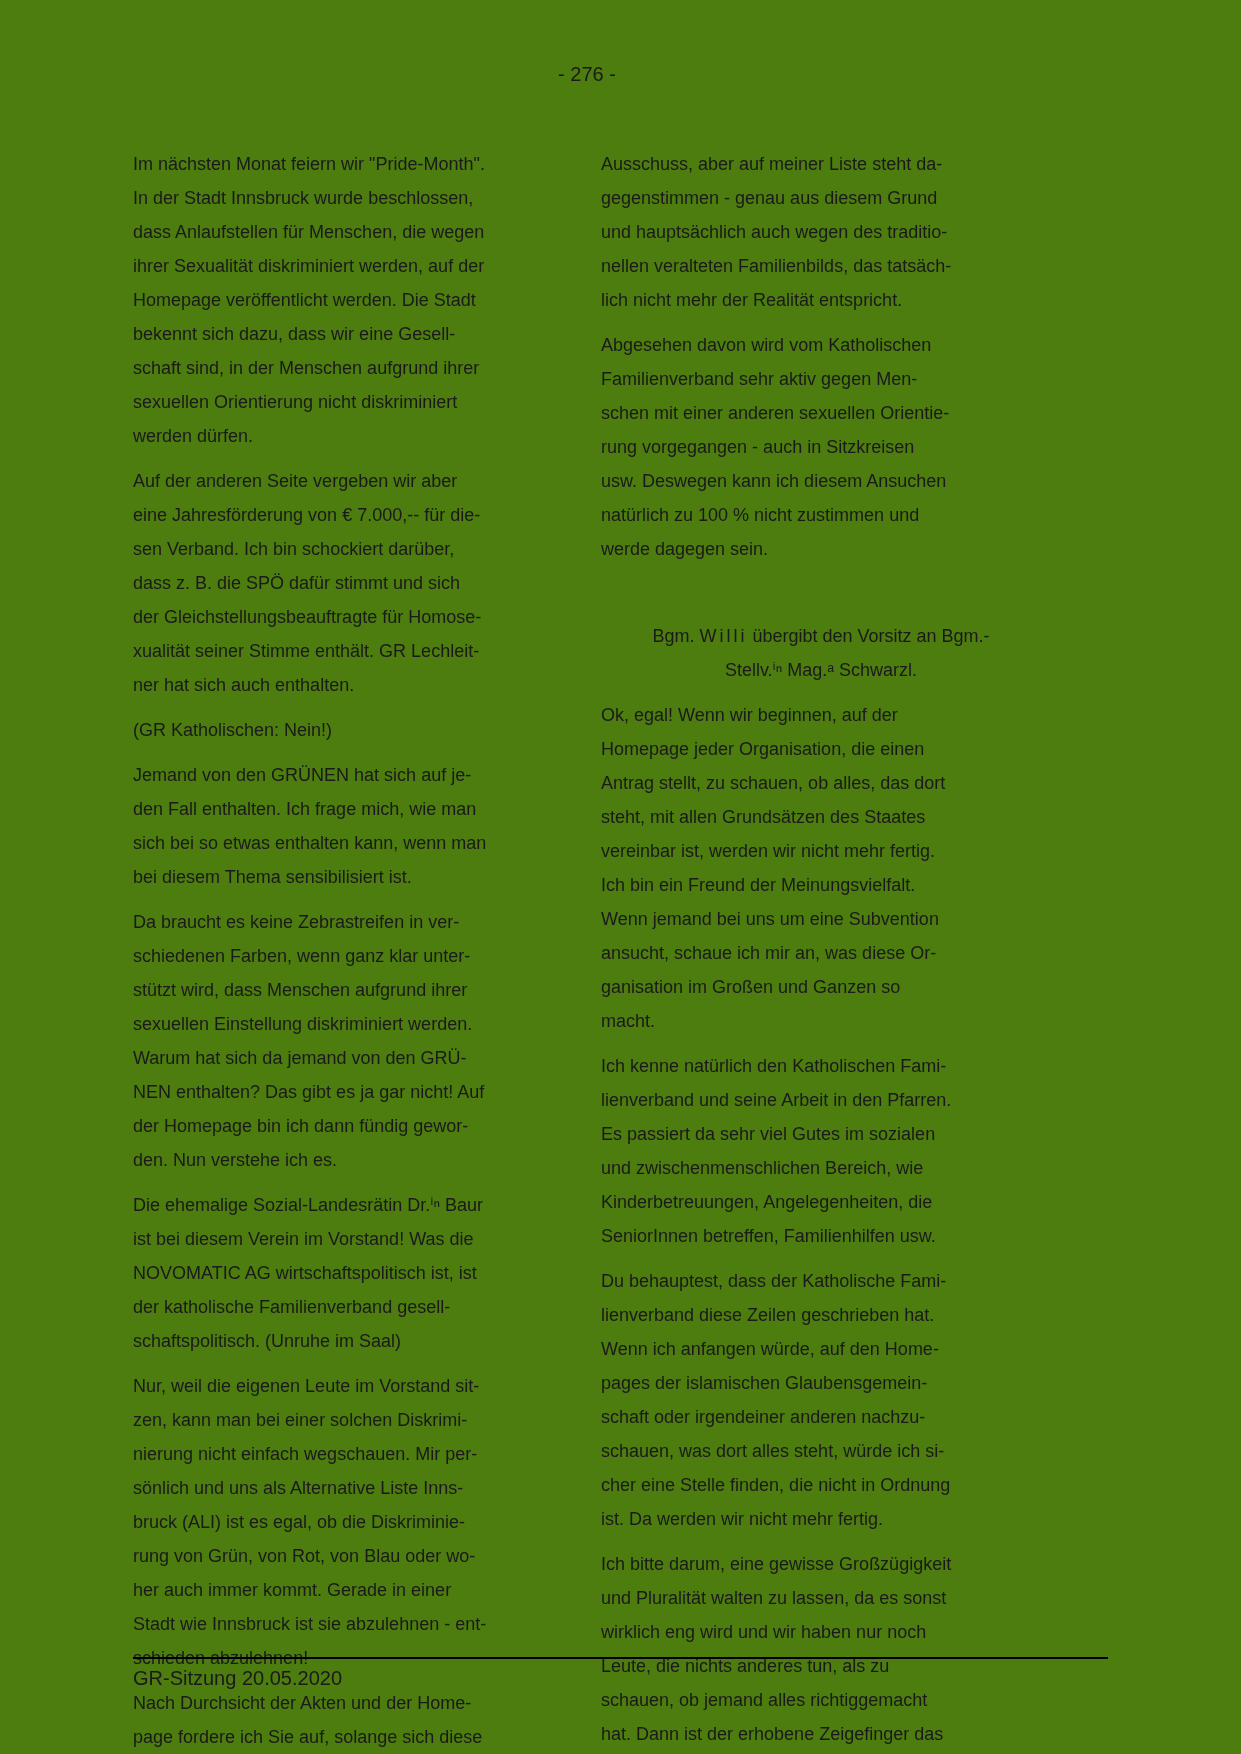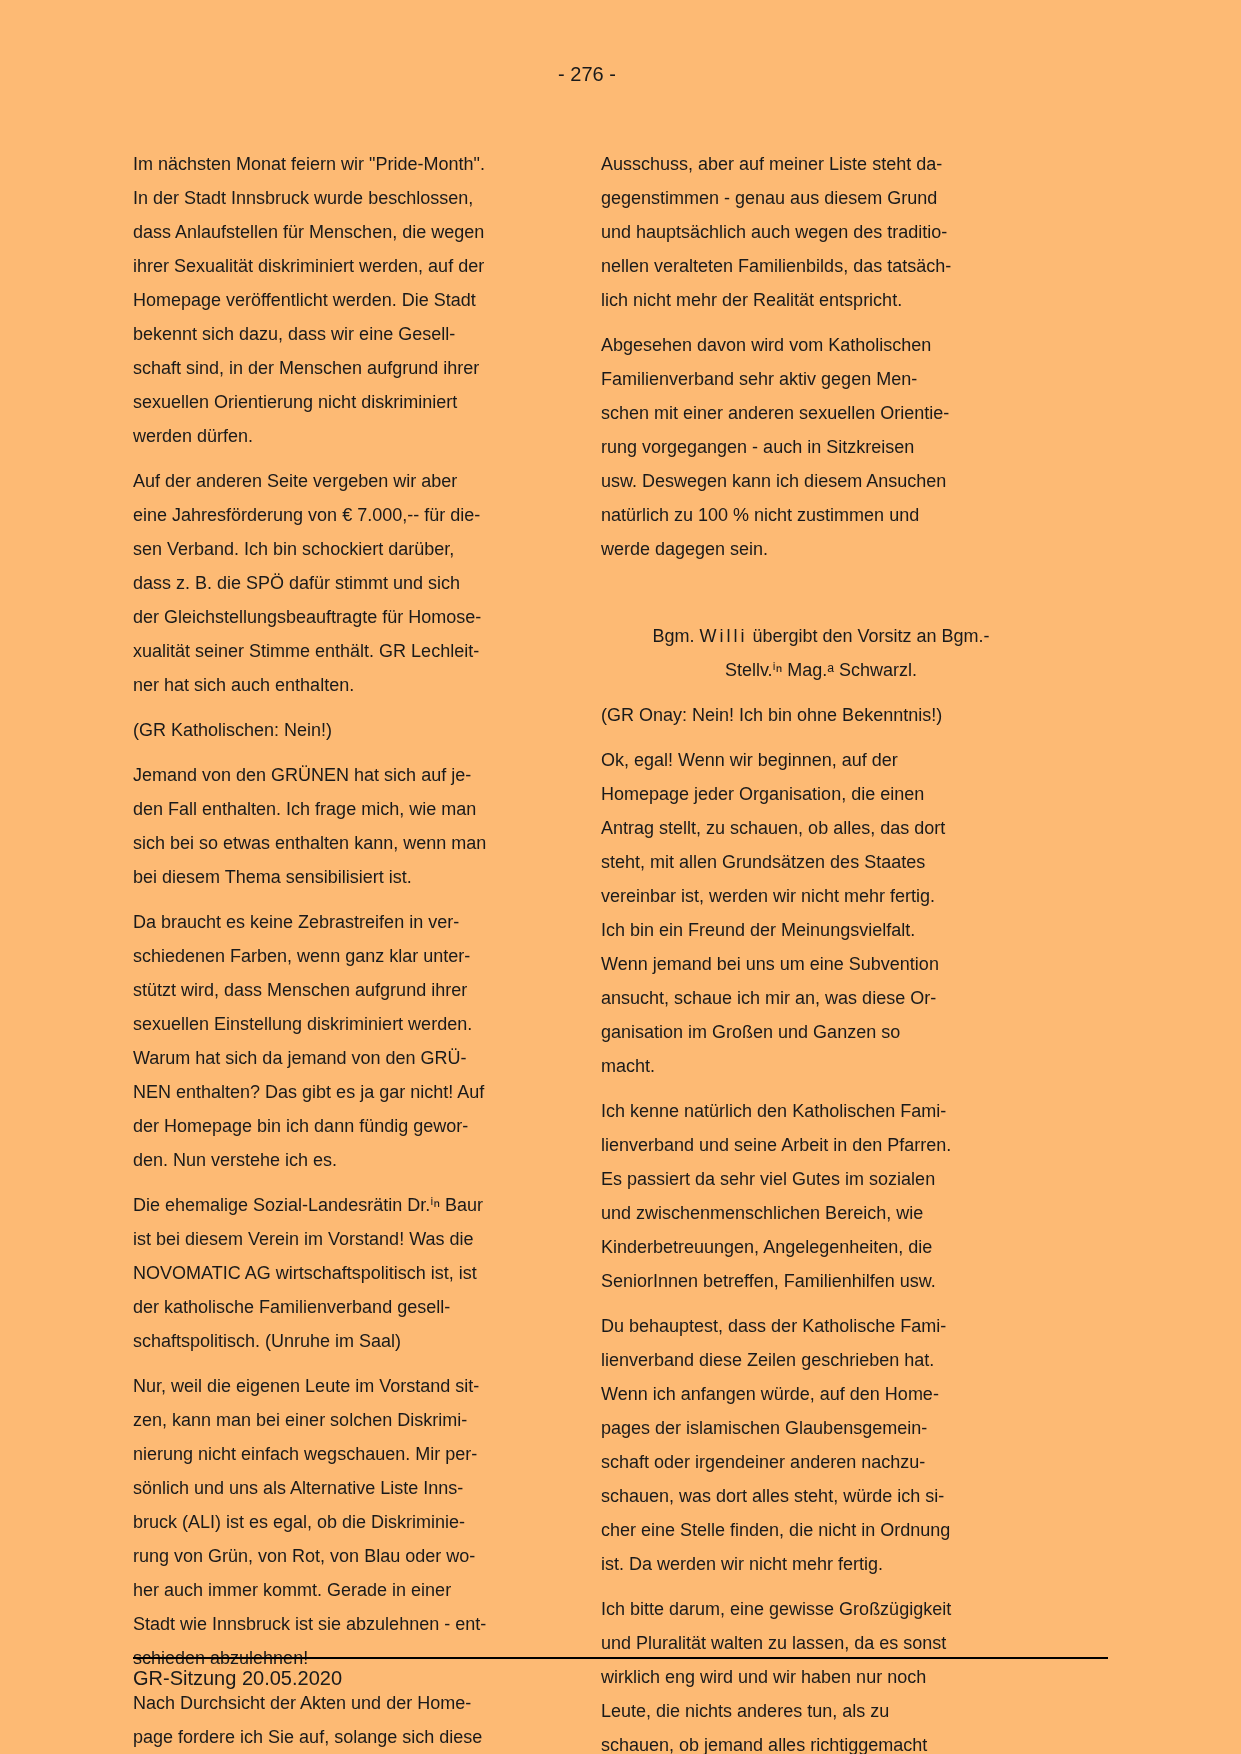--- a/index.html
+++ b/index.html
@@ -1,20 +1,20 @@
 <!DOCTYPE html>
 <html lang="de"><head>
 <meta charset="utf-8">
 <style>
   html, body { margin: 0; padding: 0; background: #ffffff; }
   .page {
     position: relative;
     width: 1241px;
     height: 1754px;
-    background: #fdba74;
+    background: #4d7c0f;
     font-family: "Liberation Sans", "DejaVu Sans", sans-serif;
     color: #1a1a1a;
     overflow: hidden;
   }
   .page-number {
     position: absolute;
     top: 62px;
     left: 133px;
     width: 908px;
     text-align: center;
@@ -125,21 +125,20 @@
 lich nicht mehr der Realität entspricht.</p>
       <p class="para">Abgesehen davon wird vom Katholischen
 Familienverband sehr aktiv gegen Men-
 schen mit einer anderen sexuellen Orientie-
 rung vorgegangen - auch in Sitzkreisen
 usw. Deswegen kann ich diesem Ansuchen
 natürlich zu 100 % nicht zustimmen und
 werde dagegen sein.</p>
       <p class="para gap-large"><span>Bgm. </span><span class="speaker-name sperr">Willi</span><span> übergibt den Vorsitz an Bgm.-
 Stellv.ⁱⁿ Mag.ᵃ Schwarzl.</span></p>
-      <p class="para">(GR Onay: Nein! Ich bin ohne Bekenntnis!)</p>
       <p class="para">Ok, egal! Wenn wir beginnen, auf der
 Homepage jeder Organisation, die einen
 Antrag stellt, zu schauen, ob alles, das dort
 steht, mit allen Grundsätzen des Staates
 vereinbar ist, werden wir nicht mehr fertig.
 Ich bin ein Freund der Meinungsvielfalt.
 Wenn jemand bei uns um eine Subvention
 ansucht, schaue ich mir an, was diese Or-
 ganisation im Großen und Ganzen so
 macht.</p>

